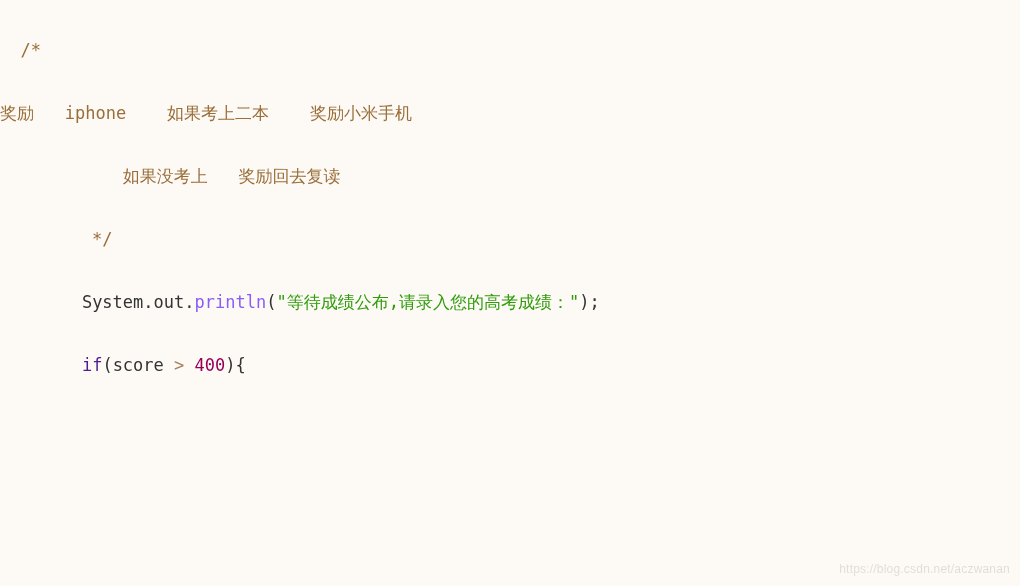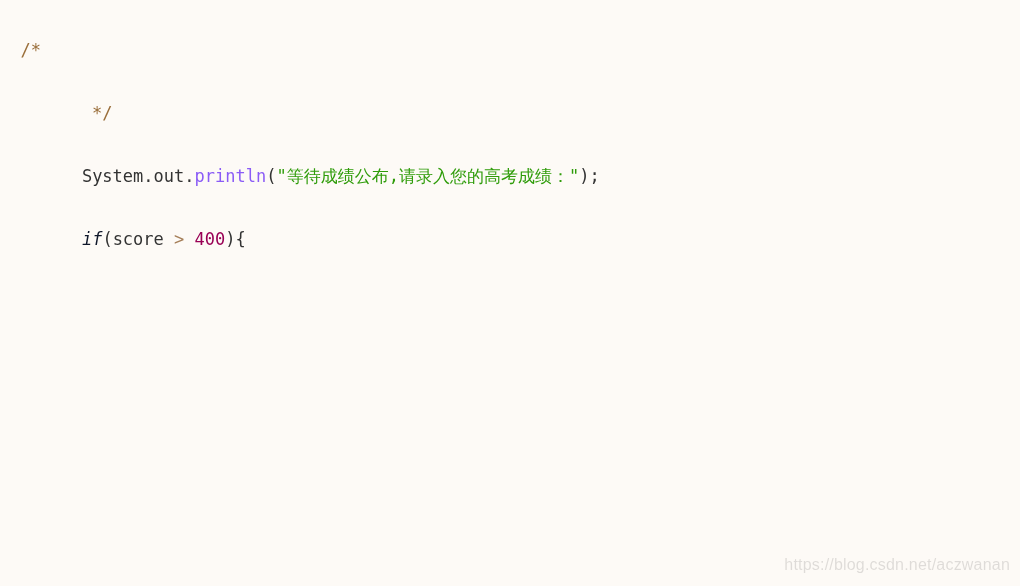--- a/index.html
+++ b/index.html
@@ -14,44 +14,46 @@
     overflow: hidden;
     position: relative;
   }
   .code-area {
     padding: 4px 0 0 0;
     white-space: pre;
     color: #333;
   }
   .comment { color: #9a6e3a; }
   .comment-text { color: #9a6e3a; }
-  .keyword { color: #0f172a; font-style: italic; }
+  .keyword { color: #4c1d95; }
   .type { color: #0077aa; }
   .classref { color: #333; }
   .method { color: #8b5cf6; }
   .string { color: #2f9c0a; }
   .punct { color: #333; }
   .number { color: #990055; }
   .operator { color: #a67f59; }
   .watermark {
     position: absolute;
     right: 10px;
     bottom: 6px;
-    font-size: 16px;
+    font-size: 12px;
     color: rgba(0,0,0,0.12);
     font-family: sans-serif;
     letter-spacing: 0.2px;
   }
   .line { display: block; }
 </style>
 </head>
 <body>
 
 <div class="code-area">
 <span class="line">  <span class="comment">/*</span></span>
+<span class="line"><span class="comment-text">奖励   iphone    如果考上二本    奖励小米手机</span></span>
+<span class="line"><span class="comment-text">            如果没考上   奖励回去复读</span></span>
 <span class="line"><span class="comment">         */</span></span>
 <span class="line"><span>        </span><span class="classref">System</span><span class="punct">.</span><span class="classref">out</span><span class="punct">.</span><span class="method">println</span><span class="punct">(</span><span class="string">"等待成绩公布,请录入您的高考成绩："</span><span class="punct">)</span><span class="punct">;</span></span>
 <span class="line"><span>        </span><span class="keyword">if</span><span class="punct">(</span><span>score</span> <span class="operator">&gt;</span> <span class="number">400</span><span class="punct">)</span><span class="punct">{</span></span>
 
 
 
 
 
 
 

